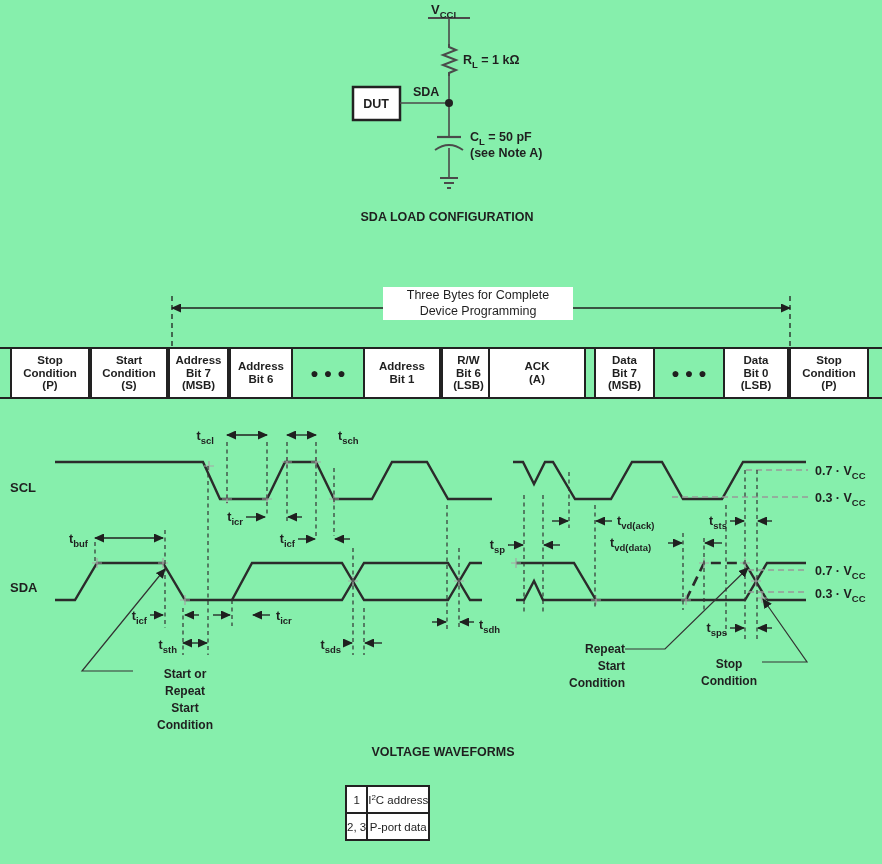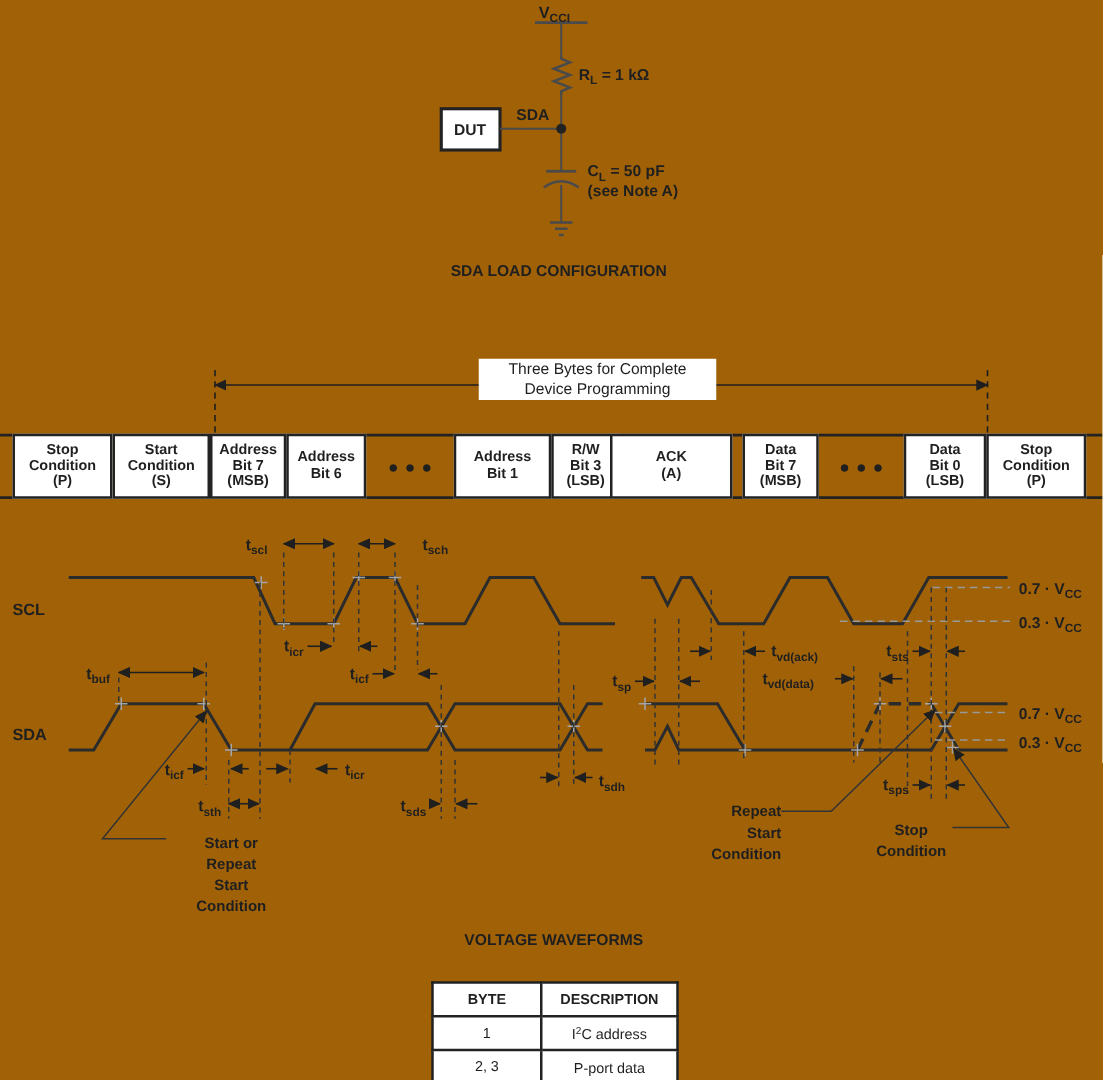--- a/index.html
+++ b/index.html
@@ -1,16 +1,16 @@
 <!DOCTYPE html>
 <html><head>
 <meta charset="utf-8">
 <style>
   html,body{margin:0;padding:0;background:#fff}
-  #page{position:relative;width:882px;height:864px;overflow:hidden;background:#a16207;
+  #page{position:relative;width:882px;height:864px;overflow:hidden;background:#86efac;
         font-family:"Liberation Sans",sans-serif;color:#1f1f1f}
   #diagram-svg{position:absolute;left:0;top:0}
   #diagram-svg text{font-family:"Liberation Sans",sans-serif;font-weight:bold;fill:#1f1f1f}
   .fs13{font-size:13px}.fs12{font-size:12.5px}.sub{font-size:9.5px}
   .cell{position:absolute;box-sizing:border-box;top:347px;height:52px;border:2.5px solid #222;
         display:flex;align-items:center;justify-content:center;text-align:center;
         font-weight:bold;font-size:11.5px;line-height:1.12;white-space:pre-line;background:#fff}
   .dots{position:absolute;top:347px;height:52px;display:flex;align-items:center;justify-content:center;
         font-weight:bold;font-size:14px;letter-spacing:5px;text-indent:5px}
   .seq-title{position:absolute;left:383px;top:287px;width:190px;background:#fff;text-align:center;
@@ -204,21 +204,21 @@
 (S)</div>
 <div class="cell" style="left:168px;width:61px">Address
 Bit 7
 (MSB)</div>
 <div class="cell" style="left:229px;width:64px">Address
 Bit 6</div>
 <div class="dots" style="left:293px;width:70px">●●●</div>
 <div class="cell" style="left:363px;width:78px">Address
 Bit 1</div>
 <div class="cell" style="left:441px;width:55px">R/W
-Bit 3
+Bit 6
 (LSB)</div>
 <div class="cell" style="left:488px;width:98px">ACK
 (A)</div>
 <div class="cell" style="left:594px;width:61px">Data
 Bit 7
 (MSB)</div>
 <div class="dots" style="left:655px;width:68px">●●●</div>
 <div class="cell" style="left:723px;width:66px">Data
 Bit 0
 (LSB)</div>
@@ -233,24 +233,20 @@
 <div class="ann" style="left:545px;top:641px;width:80px;text-align:right">Repeat
 Start
 Condition</div>
 <div class="ann" style="left:692px;top:656px;width:74px;text-align:center">Stop
 Condition</div>
 
 <div class="caption" style="left:328px;top:745px;width:230px">VOLTAGE WAVEFORMS</div>
 
 <table class="bt">
   <tbody>
-        <tr>
-    <th class="c1">BYTE</th>
-    <th class="c2">DESCRIPTION</th>
-  </tr>
   <tr>
     <td>1</td>
     <td><span>I</span><sup>2</sup><span>C address</span></td>
   </tr>
   <tr>
     <td>2, 3</td>
     <td><span>P-port data</span><sup></sup><span></span></td>
   </tr>
 </tbody>
     </table>

